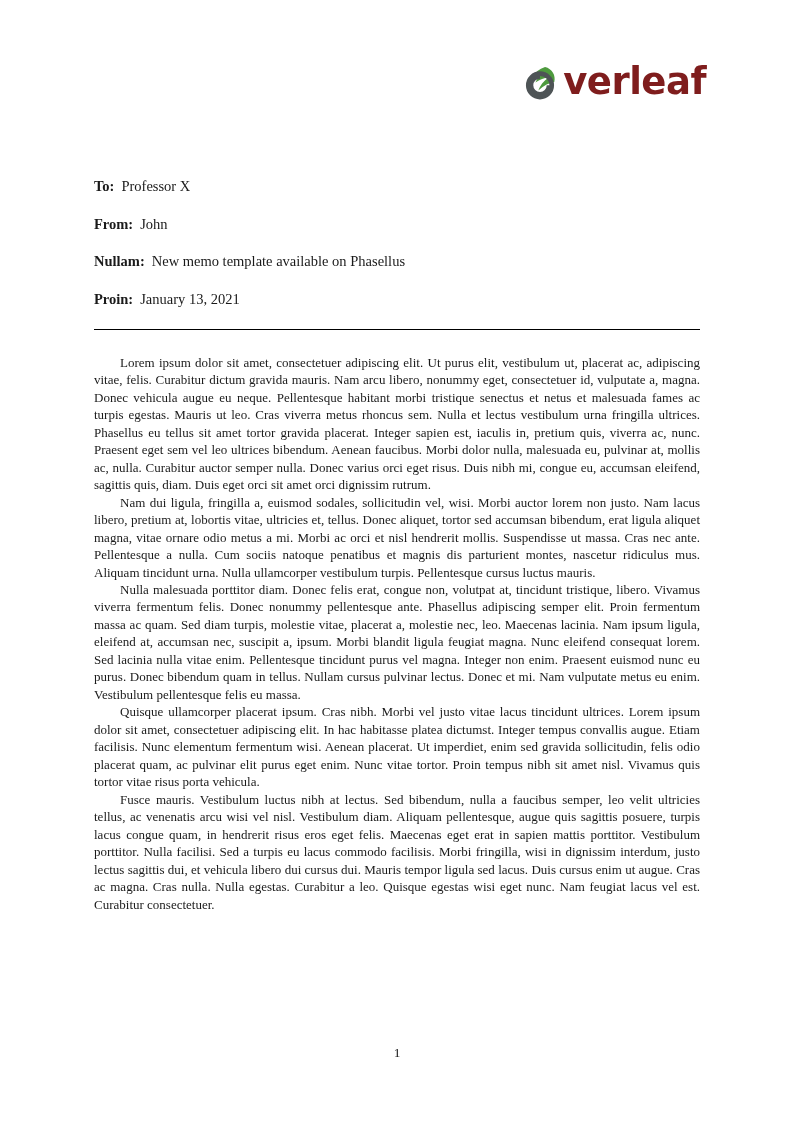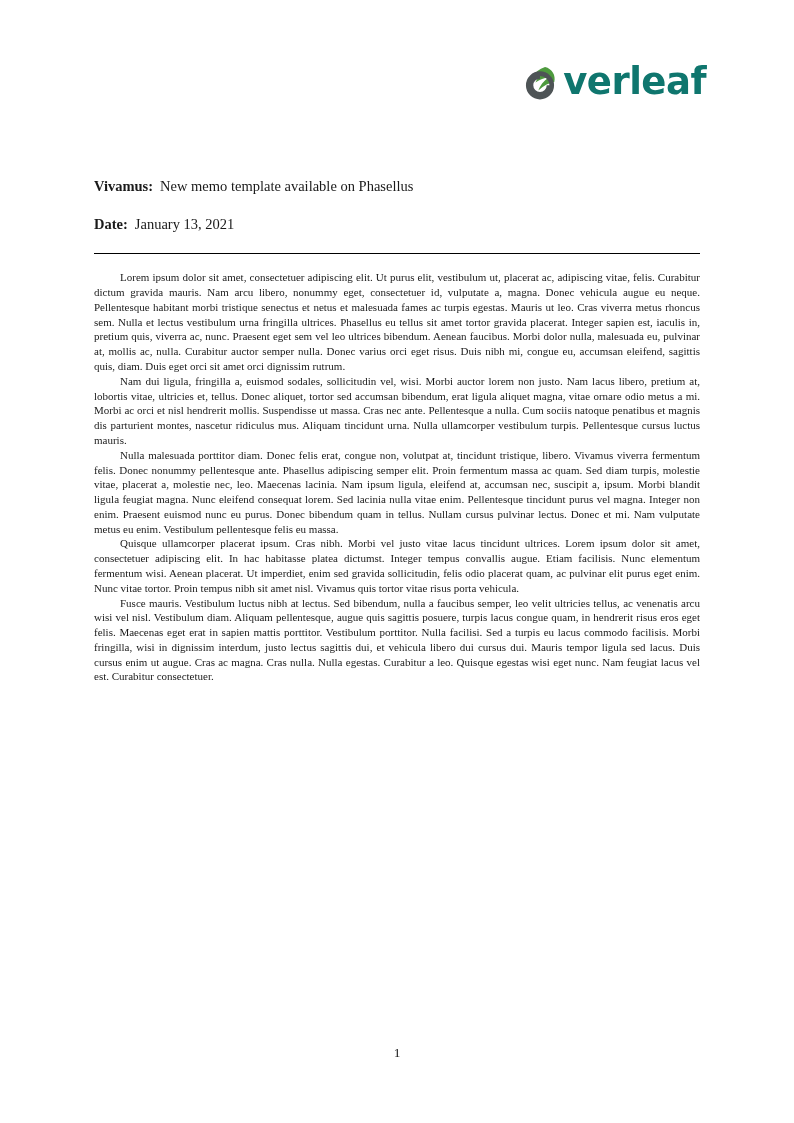--- a/index.html
+++ b/index.html
@@ -38,21 +38,21 @@
   }
   .logo-text {
     font-family: "DejaVu Sans", sans-serif;
     font-size: 37px;
     font-weight: bold;
     letter-spacing: -0.5px;
     line-height: 42px;
     display: flex;
     align-items: baseline;
   }
-  .logo-text .part-dark { color: #0f766e; }
+  .logo-text .part-dark { color: #7f1d1d; }
 
   .content {
     position: absolute;
     left: 94px;
     top: 178px;
     width: 606px;
   }
   .meta-line {
     margin: 0 0 21px 0;
     font-size: 14.5px;
@@ -64,22 +64,22 @@
   .meta-value {
     margin-left: 7px;
   }
   .rule {
     border: 0;
     border-top: 1.2px solid #000;
     margin: 19px 0 0 0;
     width: 100%;
   }
   .body-text {
-    margin-top: 16px;
-    font-size: 11px;
+    margin-top: 24px;
+    font-size: 13px;
     line-height: 1.345;
     text-align: justify;
     hyphens: auto;
     -webkit-hyphens: auto;
   }
   .body-text p {
     margin: 0;
     text-indent: 26px;
   }
   .page-number {
@@ -102,28 +102,34 @@
       <path d="M50 30 A28 28 0 1 0 78 58 L66 58 A16 16 0 1 1 50 42 Z" fill="#4e5456"></path>
       <circle cx="50" cy="58" r="28" fill="none" stroke="#4e5456" stroke-width="11"></circle>
     </svg>
     <span class="logo-text">
       <span class="part-dark">verleaf</span>
     </span>
   </div>
 
   <div class="content">
 
-
-
     <p class="meta-line">
-      <span class="meta-label">Vivamus:</span><span class="meta-value">New memo template available on Phasellus</span>
+      <span class="meta-label">To:</span><span class="meta-value">Professor X</span>
     </p>
 
     <p class="meta-line">
-      <span class="meta-label">Date:</span><span class="meta-value">January 13, 2021</span>
+      <span class="meta-label">From:</span><span class="meta-value">John</span>
+    </p>
+
+    <p class="meta-line">
+      <span class="meta-label">Nullam:</span><span class="meta-value">New memo template available on Phasellus</span>
+    </p>
+
+    <p class="meta-line">
+      <span class="meta-label">Proin:</span><span class="meta-value">January 13, 2021</span>
     </p>
 
     <hr class="rule">
 
     <div class="body-text">
       <p>Lorem ipsum dolor sit amet, consectetuer adipiscing elit. Ut purus elit, vestibulum ut, placerat ac, adipiscing vitae, felis. Curabitur dictum gravida mauris. Nam arcu libero, nonummy eget, consectetuer id, vulputate a, magna. Donec vehicula augue eu neque. Pellentesque habitant morbi tristique senectus et netus et malesuada fames ac turpis egestas. Mauris ut leo. Cras viverra metus rhoncus sem. Nulla et lectus vestibulum urna fringilla ultrices. Phasellus eu tellus sit amet tortor gravida placerat. Integer sapien est, iaculis in, pretium quis, viverra ac, nunc. Praesent eget sem vel leo ultrices bibendum. Aenean faucibus. Morbi dolor nulla, malesuada eu, pulvinar at, mollis ac, nulla. Curabitur auctor semper nulla. Donec varius orci eget risus. Duis nibh mi, congue eu, accumsan eleifend, sagittis quis, diam. Duis eget orci sit amet orci dignissim rutrum.</p>
       <p>Nam dui ligula, fringilla a, euismod sodales, sollicitudin vel, wisi. Morbi auctor lorem non justo. Nam lacus libero, pretium at, lobortis vitae, ultricies et, tellus. Donec aliquet, tortor sed accumsan bibendum, erat ligula aliquet magna, vitae ornare odio metus a mi. Morbi ac orci et nisl hendrerit mollis. Suspendisse ut massa. Cras nec ante. Pellentesque a nulla. Cum sociis natoque penatibus et magnis dis parturient montes, nascetur ridiculus mus. Aliquam tincidunt urna. Nulla ullamcorper vestibulum turpis. Pellentesque cursus luctus mauris.</p>
       <p>Nulla malesuada porttitor diam. Donec felis erat, congue non, volutpat at, tincidunt tristique, libero. Vivamus viverra fermentum felis. Donec nonummy pellentesque ante. Phasellus adipiscing semper elit. Proin fermentum massa ac quam. Sed diam turpis, molestie vitae, placerat a, molestie nec, leo. Maecenas lacinia. Nam ipsum ligula, eleifend at, accumsan nec, suscipit a, ipsum. Morbi blandit ligula feugiat magna. Nunc eleifend consequat lorem. Sed lacinia nulla vitae enim. Pellentesque tincidunt purus vel magna. Integer non enim. Praesent euismod nunc eu purus. Donec bibendum quam in tellus. Nullam cursus pulvinar lectus. Donec et mi. Nam vulputate metus eu enim. Vestibulum pellentesque felis eu massa.</p>
       <p>Quisque ullamcorper placerat ipsum. Cras nibh. Morbi vel justo vitae lacus tincidunt ultrices. Lorem ipsum dolor sit amet, consectetuer adipiscing elit. In hac habitasse platea dictumst. Integer tempus convallis augue. Etiam facilisis. Nunc elementum fermentum wisi. Aenean placerat. Ut imperdiet, enim sed gravida sollicitudin, felis odio placerat quam, ac pulvinar elit purus eget enim. Nunc vitae tortor. Proin tempus nibh sit amet nisl. Vivamus quis tortor vitae risus porta vehicula.</p>
       <p>Fusce mauris. Vestibulum luctus nibh at lectus. Sed bibendum, nulla a faucibus semper, leo velit ultricies tellus, ac venenatis arcu wisi vel nisl. Vestibulum diam. Aliquam pellentesque, augue quis sagittis posuere, turpis lacus congue quam, in hendrerit risus eros eget felis. Maecenas eget erat in sapien mattis porttitor. Vestibulum porttitor. Nulla facilisi. Sed a turpis eu lacus commodo facilisis. Morbi fringilla, wisi in dignissim interdum, justo lectus sagittis dui, et vehicula libero dui cursus dui. Mauris tempor ligula sed lacus. Duis cursus enim ut augue. Cras ac magna. Cras nulla. Nulla egestas. Curabitur a leo. Quisque egestas wisi eget nunc. Nam feugiat lacus vel est. Curabitur consectetuer.</p>

